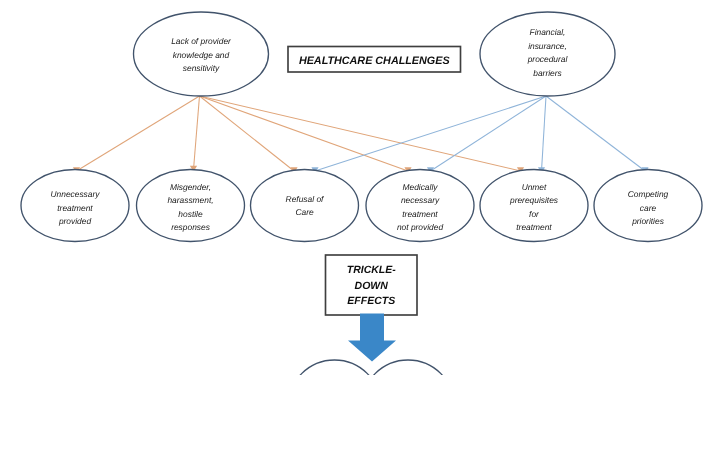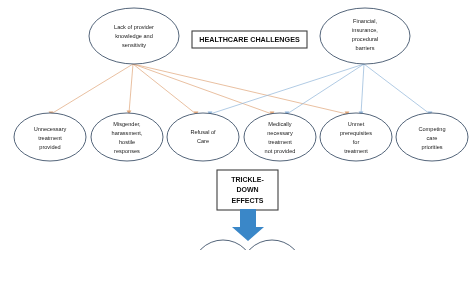--- a/index.html
+++ b/index.html
@@ -10,20 +10,21 @@
   }
   body {
     font-family: "Liberation Sans", sans-serif;
   }
   #canvas {
     position: relative;
     width: 474px;
     height: 250px;
     background: #ffffff;
     overflow: hidden;
+    font-style: italic;
   }
   #diagram-svg {
     position: absolute;
     left: 0;
     top: 0;
     width: 474px;
     height: 303px;
   }
   .node-text {
     font-family: "Liberation Sans", sans-serif;

